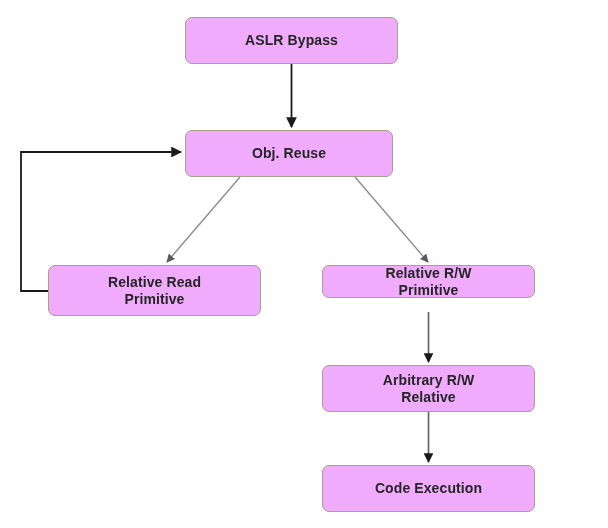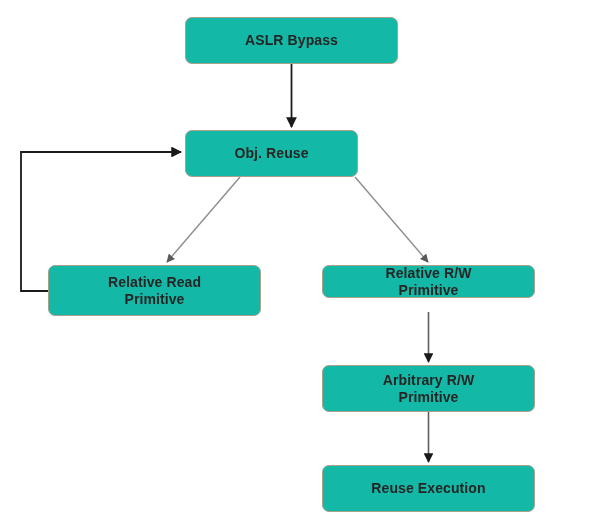--- a/index.html
+++ b/index.html
@@ -18,41 +18,41 @@
   #edge-layer {
     position: absolute;
     left: 0;
     top: 0;
     width: 608px;
     height: 528px;
   }
   .node {
     position: absolute;
     box-sizing: border-box;
-    background: #14b8a6;
+    background: #f0abfc;
     border: 1px solid #A9A089;
     border-radius: 7px;
     display: flex;
     align-items: center;
     justify-content: center;
     text-align: center;
     color: #252525;
     font-size: 14px;
     font-weight: bold;
     line-height: 17px;
     letter-spacing: 0.1px;
     z-index: 2;
   }
   .node-label {
     display: block;
     white-space: pre-line;
     padding: 0 6px;
   }
   #node-aslr-bypass   { left: 185px; top: 17px;  width: 213px; height: 47px; }
-  #node-obj-reuse     { left: 185px; top: 130px; width: 173px; height: 47px; }
+  #node-obj-reuse     { left: 185px; top: 130px; width: 208px; height: 47px; }
   #node-rel-read      { left: 48px;  top: 265px; width: 213px; height: 51px; }
   #node-rel-rw        { left: 322px; top: 265px; width: 213px; height: 33px; }
   #node-arb-rw        { left: 322px; top: 365px; width: 213px; height: 47px; }
   #node-code-exec     { left: 322px; top: 465px; width: 213px; height: 47px; }
 </style>
 </head>
 <body>
 
 <div id="canvas">
 
@@ -92,20 +92,20 @@
 Primitive</span>
   </div>
 
   <div class="node" id="node-rel-rw">
     <span class="node-label">Relative R/W
 Primitive</span>
   </div>
 
   <div class="node" id="node-arb-rw">
     <span class="node-label">Arbitrary R/W
-Primitive</span>
+Relative</span>
   </div>
 
   <div class="node" id="node-code-exec">
-    <span class="node-label">Reuse Execution</span>
+    <span class="node-label">Code Execution</span>
   </div>
 
 </div>
 
 </body></html>

